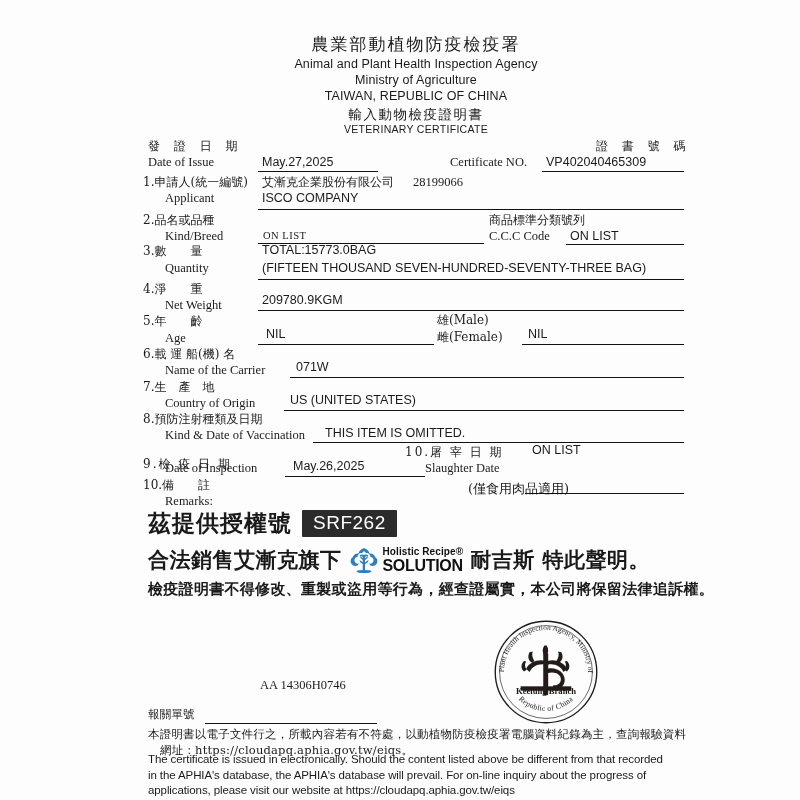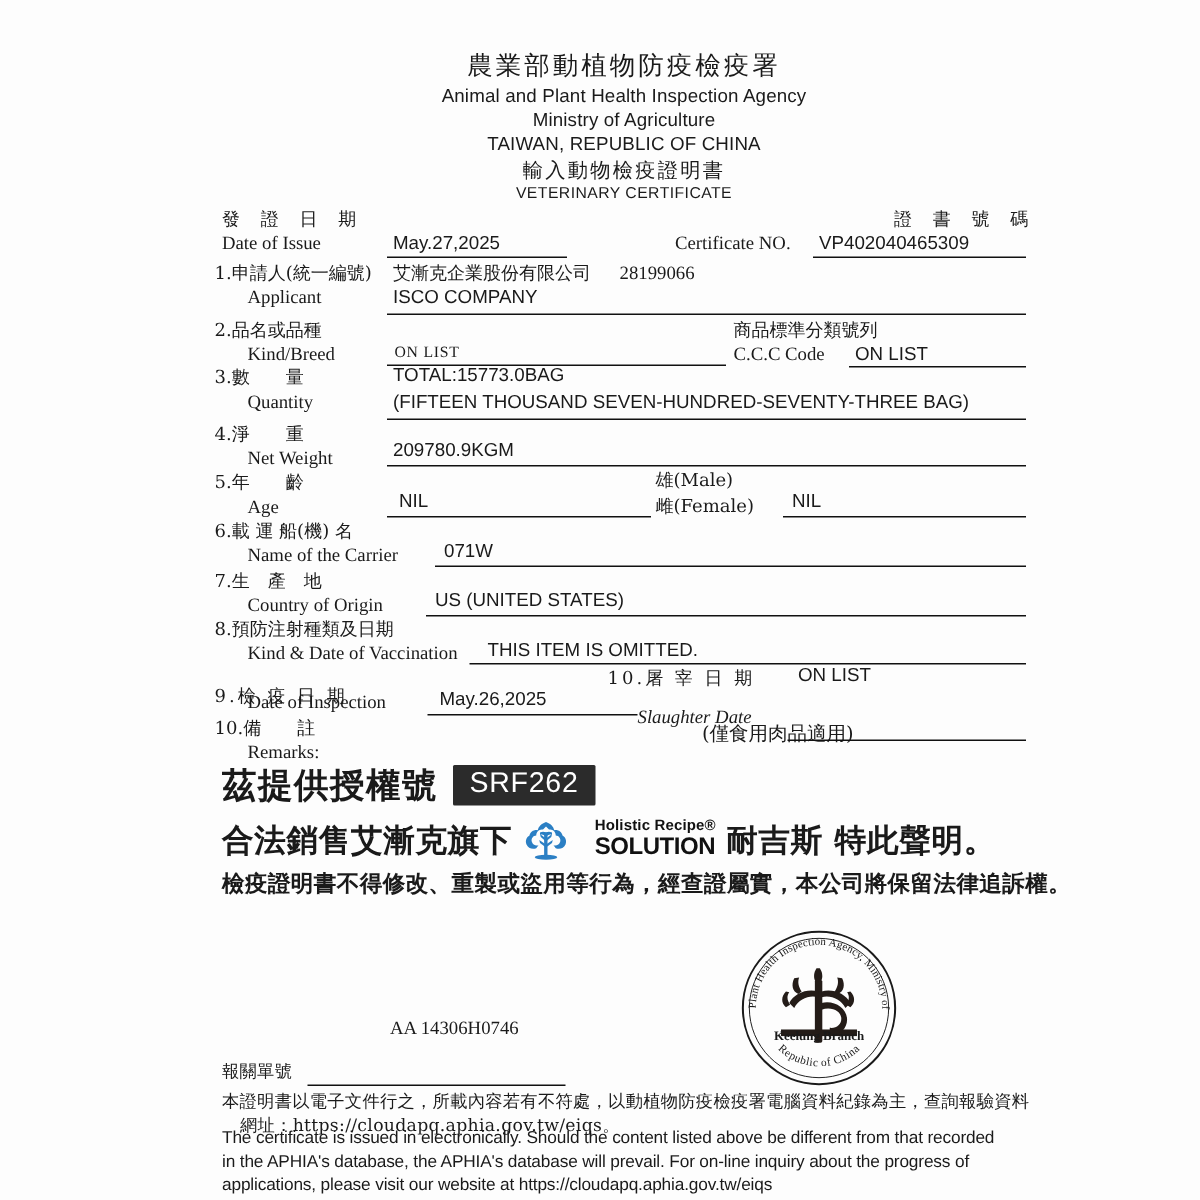--- a/index.html
+++ b/index.html
@@ -116,21 +116,22 @@
     font-size: 21px;
     font-weight: bold;
     letter-spacing: .5px;
     font-family: "DejaVu Sans", "Liberation Sans", sans-serif;
     display: flex;
     align-items: center;
     gap: 7px;
   }
   .logo-wrap {
     display: flex;
-    gap: 18px;
+    align-items: center;
+    gap: 4px;
   }
   .logo-text {
     display: flex;
     flex-direction: column;
     line-height: 1;
     font-family: "Liberation Sans", sans-serif;
     color: #111;
   }
   .logo-text .lt1 {
     font-size: 10px;
@@ -255,21 +256,21 @@
   <div class="lbl-en" style="left:165px; top:428px;">Kind &amp; Date of Vaccination</div>
   <div class="val" style="left:325px; top:426px;">THIS ITEM IS OMITTED.</div>
   <div class="rule" style="left:313px; top:442px; width:371px;"></div>
 
   <div class="lbl-cn" style="left:143px; top:456px; letter-spacing:2px;"><span>9.</span><span>檢 疫 日 期</span></div>
   <div class="lbl-en" style="left:165px; top:461px;">Date of Inspection</div>
   <div class="val" style="left:293px; top:459px;">May.26,2025</div>
   <div class="rule" style="left:285px; top:476px; width:140px;"></div>
 
   <div class="lbl-cn" style="left:405px; top:444px; letter-spacing:2px;"><span>10.</span><span>屠 宰 日 期</span></div>
-  <div class="lbl-en" style="left:425px; top:471px;font-style:italic;">Slaughter Date</div>
+  <div class="lbl-en" style="left:425px; top:461px;">Slaughter Date</div>
   <div class="val" style="left:532px; top:443px;">ON LIST</div>
   <div class="lbl-cn" style="left:468px; top:480px; font-size:13px;">(僅食用肉品適用)</div>
   <div class="rule rule-thin" style="left:525px; top:493px; width:159px;"></div>
 
   <div class="lbl-cn" style="left:143px; top:477px;"><span>10.</span><span>備　　註</span></div>
   <div class="lbl-en" style="left:165px; top:494px;">Remarks:</div>
 
   <div class="auth-line1">
     <span>茲提供授權號</span>
     <span class="auth-badge">SRF262</span>

